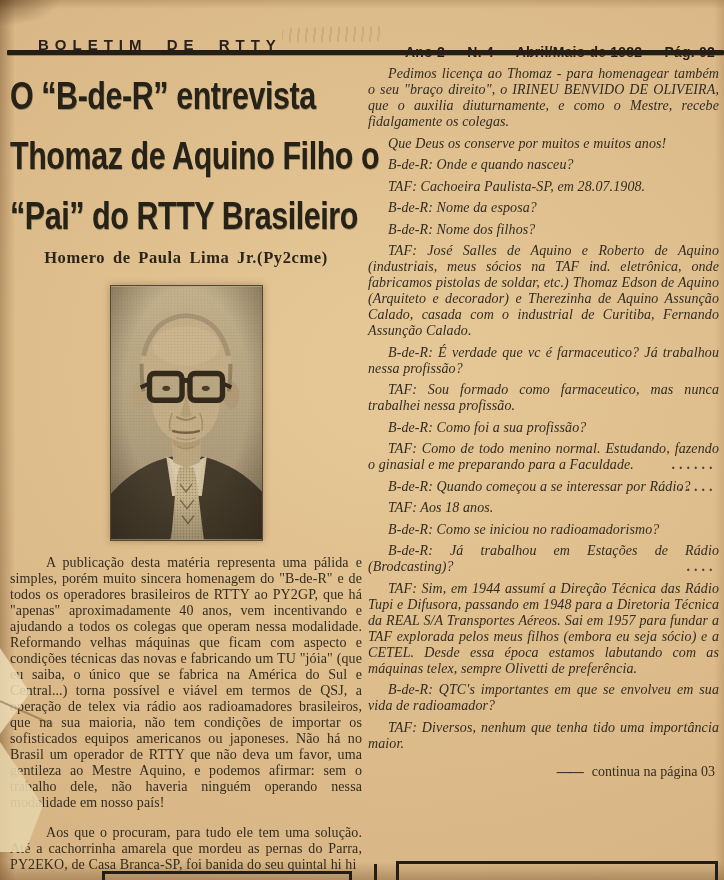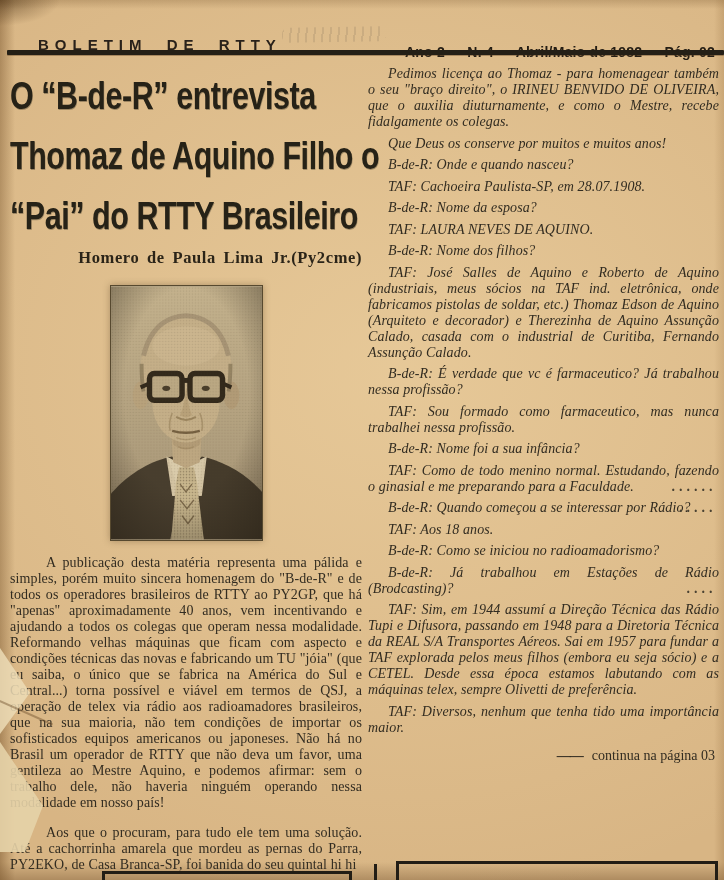--- a/index.html
+++ b/index.html
@@ -45,21 +45,21 @@
   .col-left { position:absolute; left:10px; top:66px; width:352px; }
   .headline { margin:0 0 2px 0; }
   .hl {
     font-family:"Liberation Sans", sans-serif; font-weight:700;
     font-size:38px; line-height:60px; white-space:nowrap;
     letter-spacing:-.5px; color:#262217;
     transform:scaleX(.8); transform-origin:0 50%;
     text-shadow:.6px .6px 0 rgba(38,34,23,.35);
   }
   .byline {
-    margin-top:2px; text-align:right; font-weight:bold;
+    margin-top:2px; text-align:center; font-weight:bold;
     font-size:16.5px; letter-spacing:.6px; word-spacing:3px; color:#2b2418;
   }
   .photo-frame {
     width:153px; height:256px; margin:17px auto 0;
     border:1px solid #57492f; background:#b3a486;
     box-shadow:0 0 7px rgba(70,45,20,.35); position:relative;
   }
   .photo-frame svg { display:block; width:100%; height:100%; }
 
   .lp {
@@ -211,45 +211,45 @@
         <p class="rp"><span>Pedimos licença ao Thomaz - para homenagear também o seu "braço direito", o IRINEU BENVIDO DE OLIVEIRA, que o auxilia diuturnamente, e como o Mestre, recebe fidalgamente os colegas.</span></p>
 
         <p class="rp"><span>Que Deus os conserve por muitos e muitos anos!</span></p>
 
         <p class="rp"><span>B-de-R: Onde e quando nasceu?</span></p>
 
         <p class="rp"><span>TAF: Cachoeira Paulista-SP, em 28.07.1908.</span></p>
 
         <p class="rp"><span>B-de-R: Nome da esposa?</span></p>
 
-        <p class="rp"><span>TAF: LAURA NEVES DE AQUINO.</span></p>
 
         <p class="rp"><span>B-de-R: Nome dos filhos?</span></p>
 
         <p class="rp"><span>TAF: José Salles de Aquino e Roberto de Aquino (industriais, meus sócios na TAF ind. eletrônica, onde fabricamos pistolas de soldar, etc.) Thomaz Edson de Aquino (Arquiteto e decorador) e Therezinha de Aquino Assunção Calado, casada com o industrial de Curitiba, Fernando Assunção Calado.</span></p>
 
         <p class="rp"><span>B-de-R: É verdade que vc é farmaceutico? Já trabalhou nessa profissão?</span></p>
 
         <p class="rp"><span>TAF: Sou formado como farmaceutico, mas nunca trabalhei nessa profissão.</span></p>
 
-        <p class="rp"><span>B-de-R: Nome foi a sua infância?</span></p>
+        <p class="rp"><span>B-de-R: Como foi a sua profissão?</span></p>
 
         <p class="rp"><span>TAF: Como de todo menino normal. Estudando, fazendo o ginasial e me preparando para a Faculdade.</span><span class="dots">......</span></p>
 
         <p class="rp"><span>B-de-R: Quando começou a se interessar por Rádio?</span><span class="dots">.....</span></p>
 
         <p class="rp"><span>TAF: Aos 18 anos.</span></p>
 
         <p class="rp"><span>B-de-R: Como se iniciou no radioamadorismo?</span></p>
 
 
         <p class="rp"><span>B-de-R: Já trabalhou em Estações de Rádio (Brodcasting)?</span><span class="dots">....</span></p>
 
         <p class="rp"><span>TAF: Sim, em 1944 assumí a Direção Técnica das Rádio Tupi e Difusora, passando em 1948 para a Diretoria Técnica da REAL S/A Transportes Aéreos. Sai em 1957 para fundar a TAF explorada pelos meus filhos (embora eu seja sócio) e a CETEL. Desde essa época estamos labutando com as máquinas telex, sempre Olivetti de preferência.</span></p>
 
+        <p class="rp"><span>B-de-R: QTC's importantes em que se envolveu em sua vida de radioamador?</span></p>
 
         <p class="rp"><span>TAF: Diversos, nenhum que tenha tido uma importância maior.</span></p>
       </div>
     <div class="continuation">
       <span class="dash">——</span><span>continua na página 03</span>
     </div>
   </div>
 
   <div class="box-bl"></div>
   <div class="tick-mid"></div>

